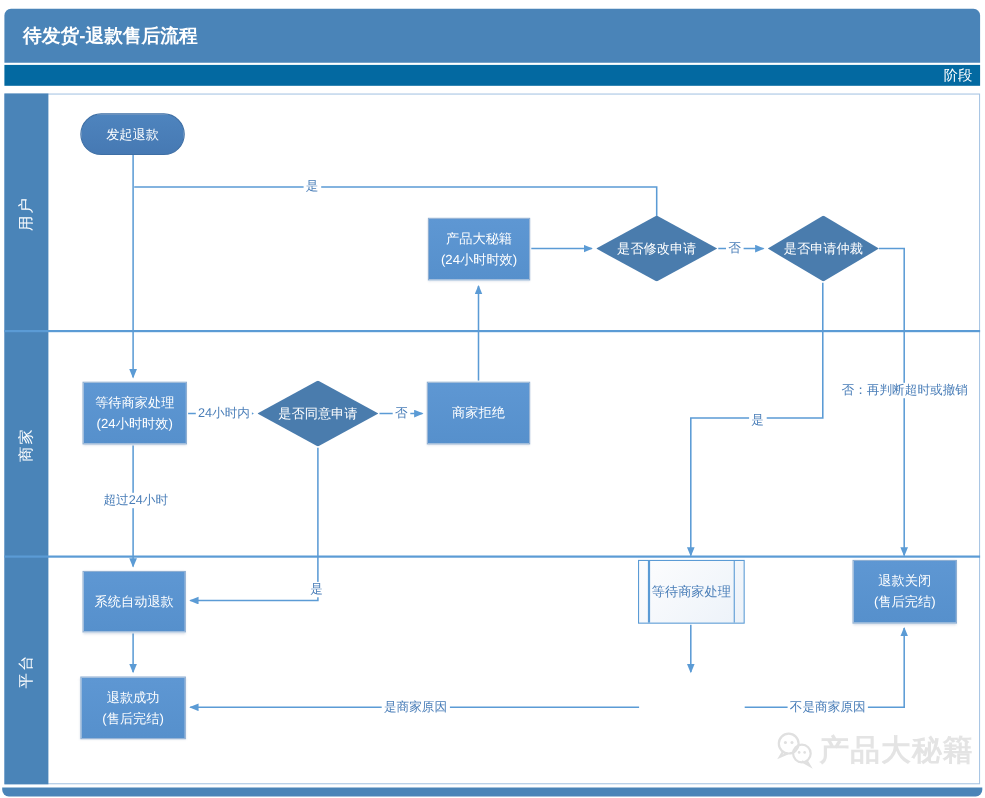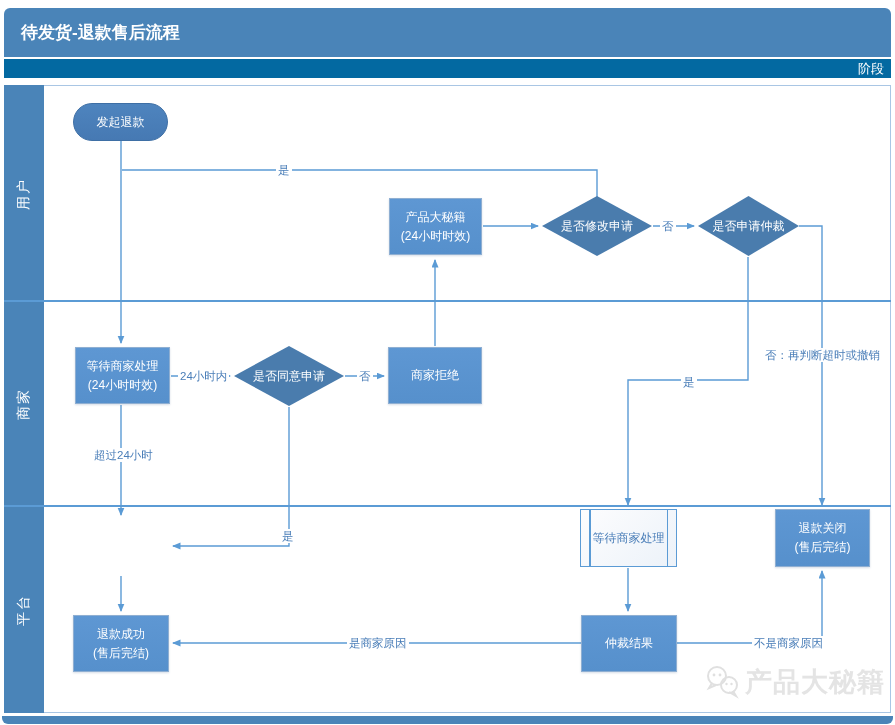--- a/index.html
+++ b/index.html
@@ -140,47 +140,47 @@
     <span>等待商家处理</span>
     <span>(24小时时效)</span>
   </div>
   <div class="node diamond" style="left:234px;top:346px;width:110px;height:60px;">
     <span>是否同意申请</span>
   </div>
   <div class="node rect" style="left:388px;top:347px;width:94px;height:57px;">
     <span>商家拒绝</span>
   </div>
 
+  <div class="node rect" style="left:75px;top:519px;width:94px;height:56px;">
+    <span>系统自动退款</span>
+  </div>
   <div class="node rect" style="left:73px;top:615px;width:96px;height:57px;">
     <span>退款成功</span>
     <span>(售后完结)</span>
   </div>
   <div class="node subprocess" style="left:580px;top:509px;width:97px;height:58px;">
     <div class="subbar" style="left:8px;"></div>
     <div class="subbar" style="right:8px;"></div>
     <span>等待商家处理</span>
-  </div>
-  <div class="node rect" style="left:581px;top:615px;width:96px;height:57px;">
-    <span>仲裁结果</span>
   </div>
   <div class="node rect" style="left:775px;top:509px;width:95px;height:58px;">
     <span>退款关闭</span>
     <span>(售后完结)</span>
   </div>
 
   <div class="edge-label" style="left:276px;top:163px;">是</div>
   <div class="edge-label" style="left:660px;top:219px;">否</div>
   <div class="edge-label" style="left:178px;top:369px;">24小时内</div>
   <div class="edge-label" style="left:357px;top:369px;">否</div>
   <div class="edge-label" style="left:92px;top:448px;">超过24小时</div>
   <div class="edge-label" style="left:280px;top:529px;">是</div>
   <div class="edge-label" style="left:681px;top:375px;">是</div>
   <div class="edge-label" style="left:763px;top:348px;">否：再判断超时或撤销</div>
   <div class="edge-label" style="left:347px;top:636px;">是商家原因</div>
-  <div class="edge-label" style="left:752px;top:636px;">不是商家原因</div>
+  <div class="edge-label" style="left:716px;top:636px;">不是商家原因</div>
 
   <div class="watermark">
     <svg width="38" height="36" viewBox="0 0 38 36">
       <g fill="none" stroke="#E0E0E0" stroke-width="2">
         <circle cx="14" cy="12" r="9"></circle>
         <path d="M9,19 L6,24 L13,21"></path>
         <circle cx="26" cy="21" r="8"></circle>
         <path d="M30,27 L33,32 L26,28"></path>
       </g>
       <g fill="#E0E0E0">

